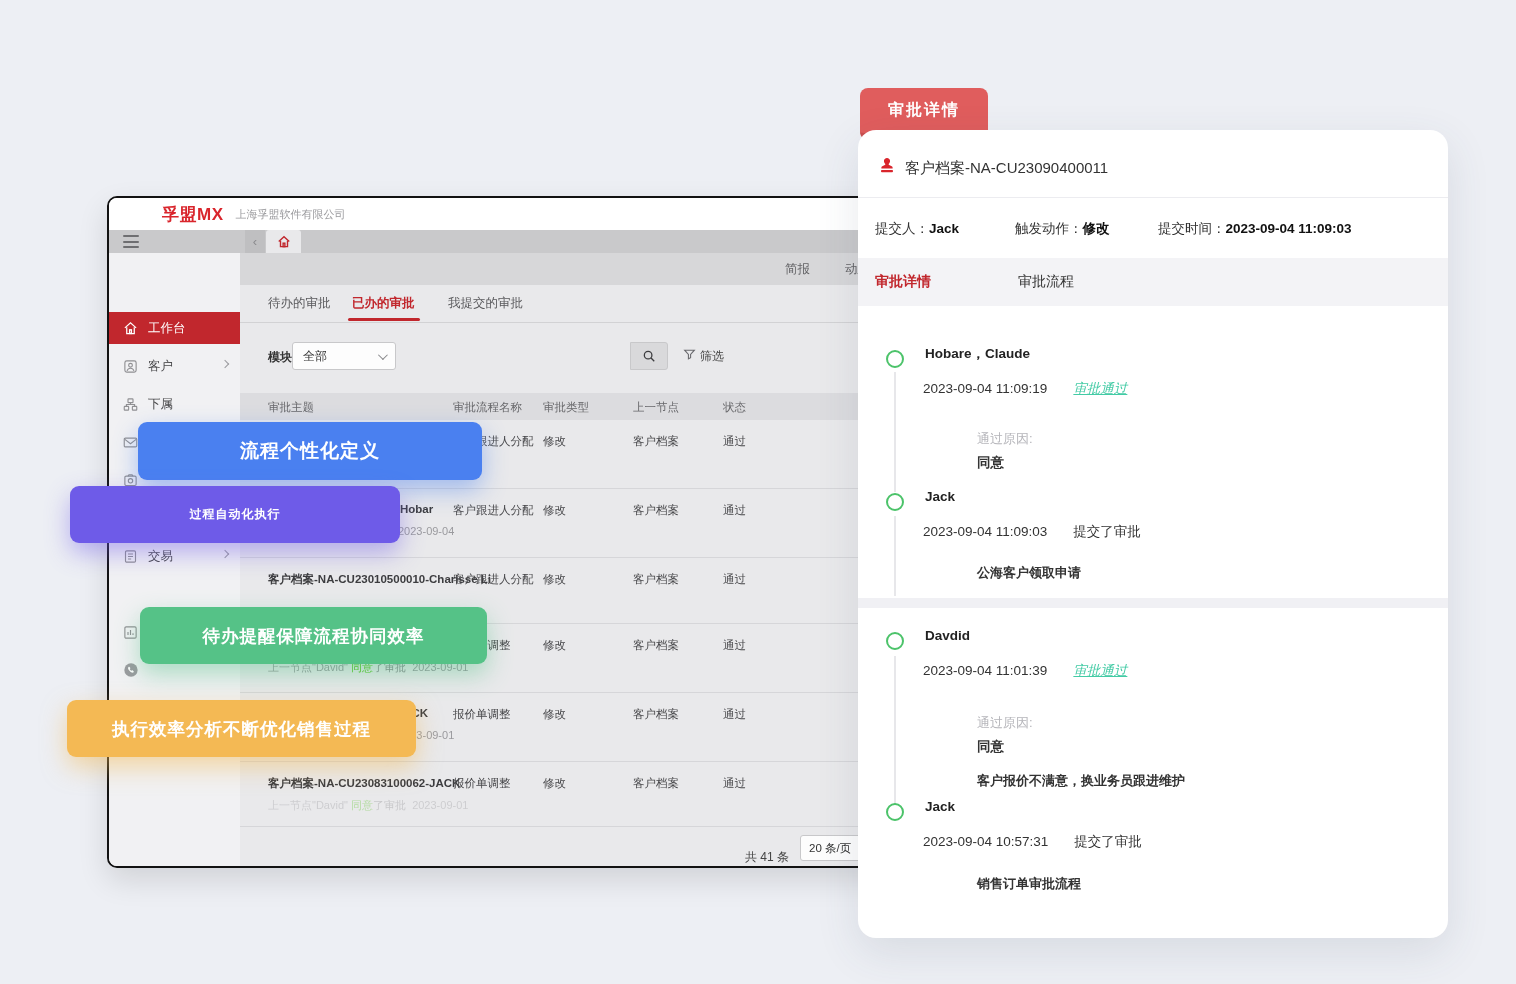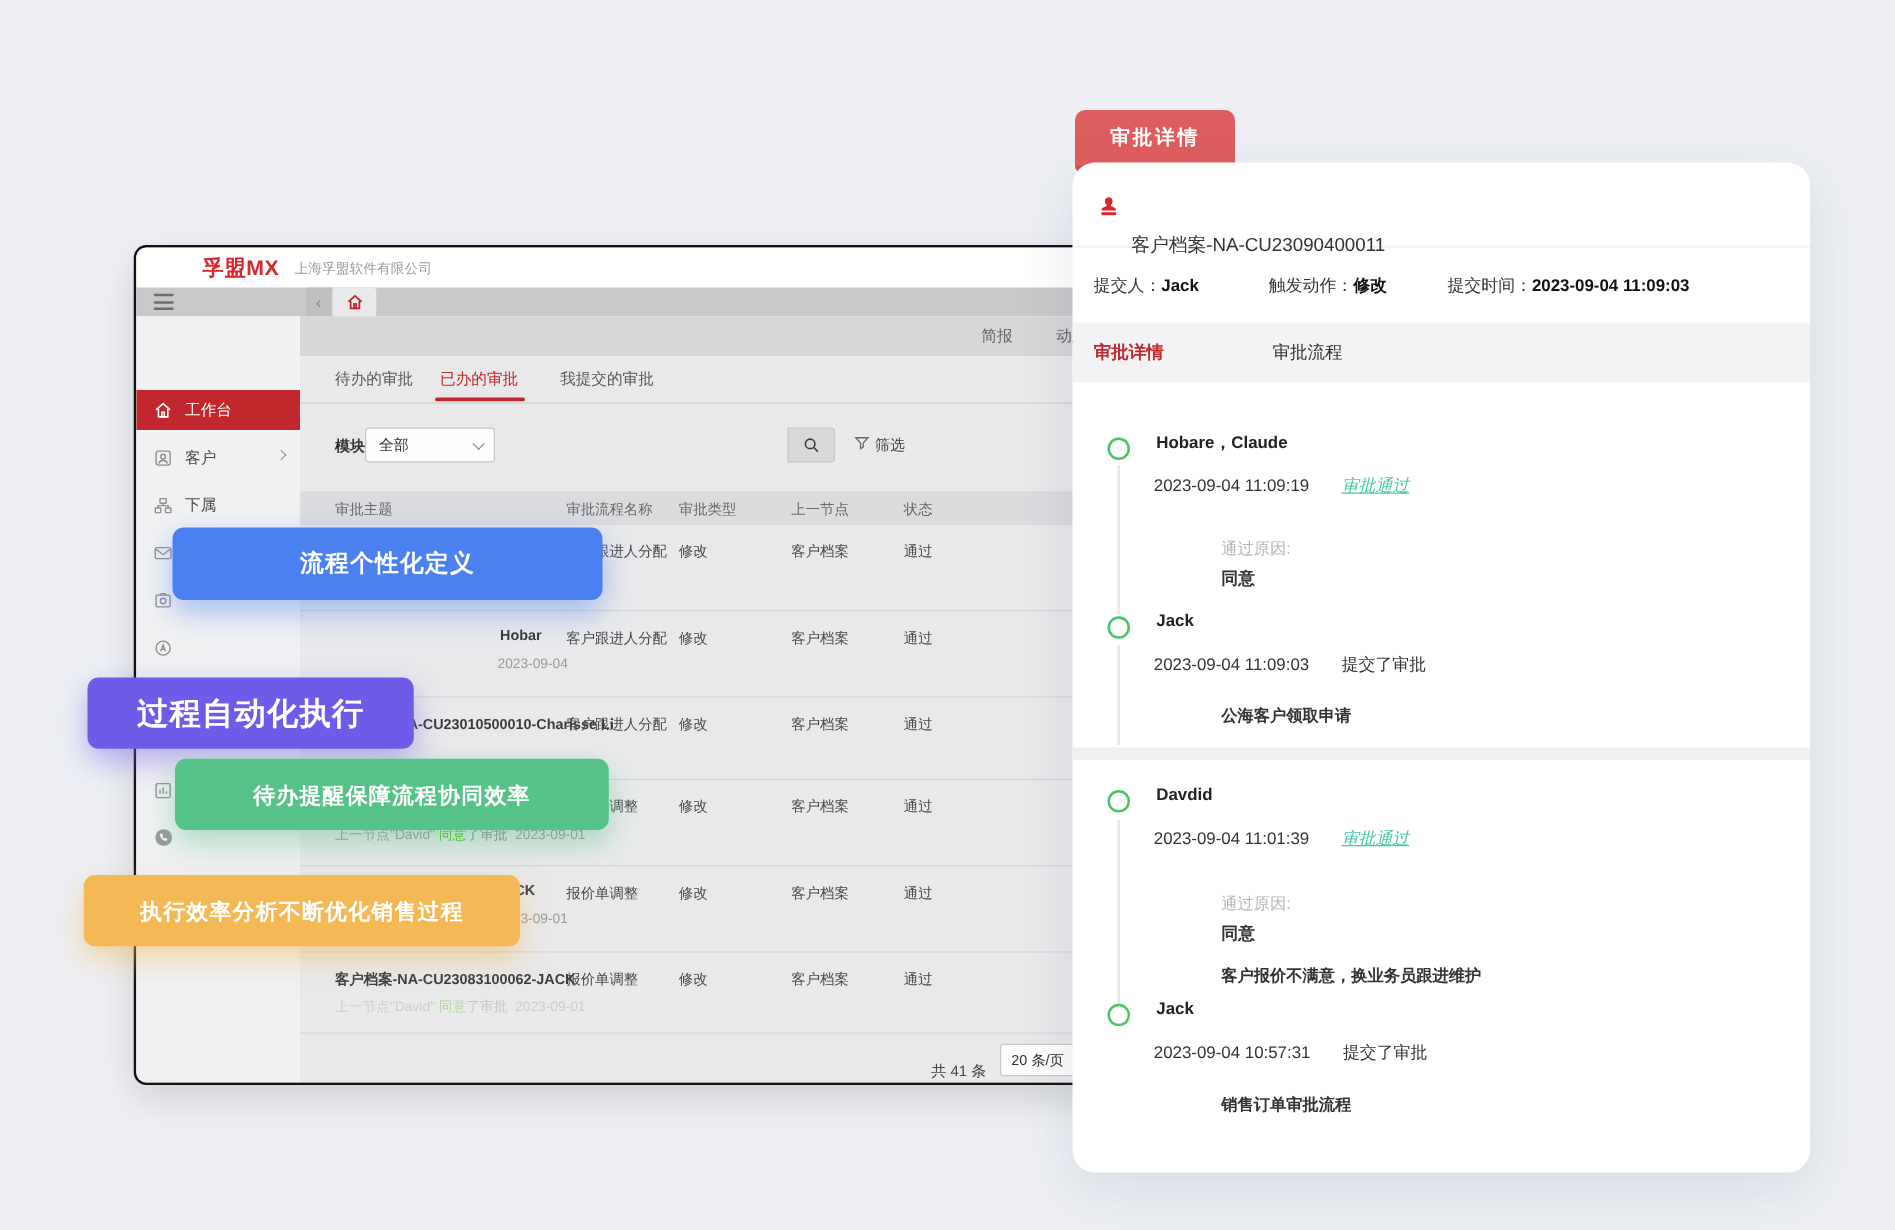--- a/index.html
+++ b/index.html
@@ -30,21 +30,21 @@
   .side-item.active{background:var(--accent);color:#fff;}
   .side-chev{position:absolute;right:12px;top:11px;width:6px;height:6px;border-top:1.5px solid #9a9a9e;border-right:1.5px solid #9a9a9e;transform:rotate(45deg);}
   .icon16 svg{display:block;}
 
   
   .content-head{position:absolute;left:131px;top:55px;right:0;height:32px;background:#d7d7d9;}
   .chead-item{position:absolute;top:8px;font-size:12.5px;color:#636366;}
   .main{position:absolute;left:131px;top:87px;right:0;bottom:0;background:#e9e9eb;}
 
   .tab{position:absolute;top:10px;font-size:12.5px;color:#59595c;}
-  .tab.active{color:var(--accent);font-weight:normal;}
+  .tab.active{color:var(--accent);font-weight:bold;}
   .tab-underline{position:absolute;top:33px;height:3px;background:var(--accent);border-radius:2px;}
   .tabs-divider{position:absolute;left:0;right:0;top:37px;height:1px;background:#d2d2d4;}
 
   .flt-label{position:absolute;font-size:12px;color:#333;font-weight:bold;}
   .flt-select{position:absolute;left:52px;top:57px;width:104px;height:28px;background:#fdfdfd;border:1px solid #c8c8ca;border-radius:3px;font-size:12px;color:#333;display:flex;align-items:center;padding:0 10px;}
   .flt-select .chev{margin-left:auto;width:7px;height:7px;border-right:1.5px solid #88888b;border-bottom:1.5px solid #88888b;transform:rotate(45deg) translateY(-2px);}
   .flt-input{position:absolute;left:170px;top:57px;width:220px;height:28px;background:#fdfdfd;border:1px solid #c8c8ca;border-right:none;border-radius:3px 0 0 3px;font-size:12px;color:#333;padding:0 10px;outline:none;}
   .flt-input::placeholder{color:#b0b0b3;}
   .flt-search{position:absolute;left:390px;top:57px;width:38px;height:28px;background:#d9d9db;border:1px solid #c8c8ca;border-radius:0 3px 3px 0;display:flex;align-items:center;justify-content:center;}
   .flt-funnel{position:absolute;left:443px;top:63px;}
@@ -59,31 +59,31 @@
   .sub{position:absolute;top:36px;font-size:11px;color:#9a9a9e;}
   .sub .g{color:var(--ok);} .sub .m{color:#8a8a8e;}
   .faint{opacity:.35;}
   .tfoot{position:absolute;left:0;right:0;top:541px;height:40px;border-top:1px solid #d6d6d9;}
   .total{position:absolute;left:505px;top:22px;font-size:12px;color:#444;}
   .pagesize{position:absolute;left:560px;top:8px;width:72px;height:26px;background:#fdfdfd;border:1px solid #c8c8ca;border-radius:3px;font-size:11.5px;color:#333;display:flex;align-items:center;padding-left:8px;}
 
   
   .callout{position:absolute;display:flex;align-items:center;justify-content:center;color:#fff;font-weight:bold;border-radius:9px;z-index:4;letter-spacing:1px;margin-top:10px;}
   .co-blue{left:138px;top:412px;width:344px;height:58px;background:var(--blue);font-size:19px;box-shadow:0 10px 24px rgba(74,128,240,.45);}
-  .co-purple{left:70px;top:532px;width:261px;height:57px;background:var(--purple);font-size:25px;box-shadow:0 10px 24px rgba(110,91,232,.45);}
+  .co-purple{left:70px;top:476px;width:330px;height:57px;background:var(--purple);font-size:12px;box-shadow:0 10px 24px rgba(110,91,232,.45);}
   .co-green{left:140px;top:597px;width:347px;height:57px;background:var(--green);font-size:17.5px;box-shadow:0 10px 24px rgba(85,194,135,.45);}
   .co-orange{left:67px;top:690px;width:349px;height:57px;background:var(--orange);font-size:17.5px;box-shadow:0 10px 24px rgba(244,185,84,.5);}
 
   
   .ribbon{position:absolute;left:860px;top:88px;width:128px;height:52px;background:var(--ribbon);border-bottom:7px solid var(--ribbon-dark);
     border-radius:8px;z-index:4;display:flex;align-items:center;justify-content:center;color:#fff;font-size:16px;font-weight:bold;letter-spacing:2px;}
   .panel{position:absolute;left:858px;top:130px;width:590px;height:808px;background:#fff;border-radius:18px;
     box-shadow:0 14px 44px rgba(60,70,100,.12);z-index:5;overflow:hidden;}
   .p-header{position:absolute;left:0;right:0;top:0;height:68px;border-bottom:1px solid #ececf0;}
-  .p-title{position:absolute;left:47px;top:29px;font-size:15px;color:#333;margin-top:28px;}
+  .p-title{position:absolute;left:47px;top:29px;font-size:15px;color:#333;}
   .stamp{position:absolute;left:20px;top:26px;}
   .p-meta{position:absolute;left:0;right:0;top:68px;height:60px;}
   .meta-item{position:absolute;top:22px;font-size:13.5px;color:#333;}
   .meta-item b{color:#111;}
   .p-tabs{position:absolute;left:0;right:0;top:128px;height:48px;background:#f3f3f6;}
   .p-tab{position:absolute;top:15px;font-size:14px;color:#333;}
   .p-tab.active{color:var(--accent);font-weight:bold;}
   .tl{position:absolute;left:0;right:0;top:176px;bottom:0;}
   .tl-line{position:absolute;left:36px;width:2px;background:#e7e7ea;}
   .tl-dot{position:absolute;left:28px;width:18px;height:18px;border:2.5px solid var(--ring);border-radius:50%;background:#fff;}

